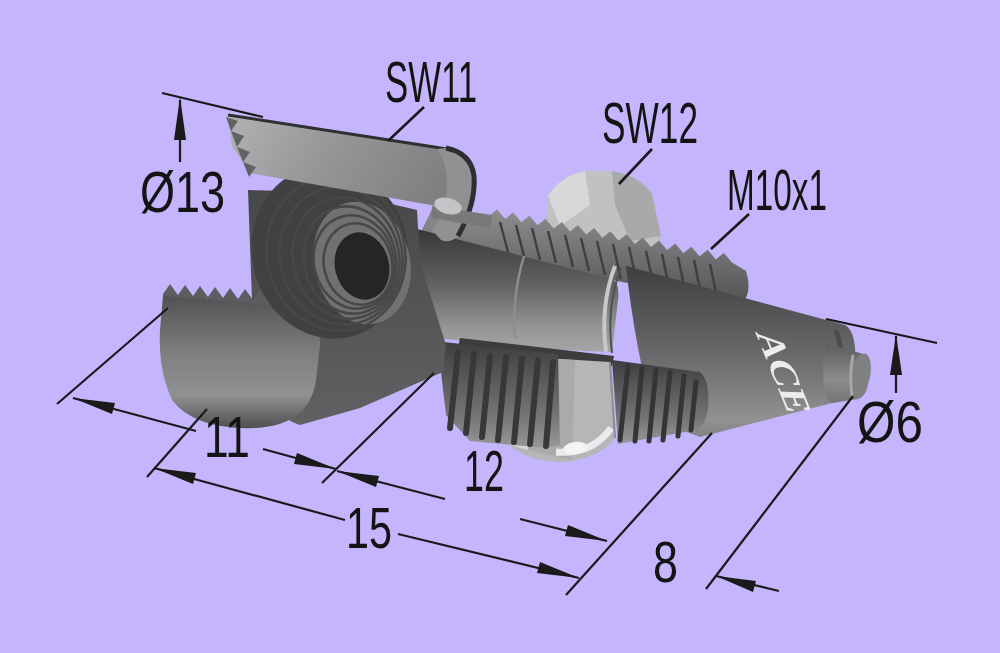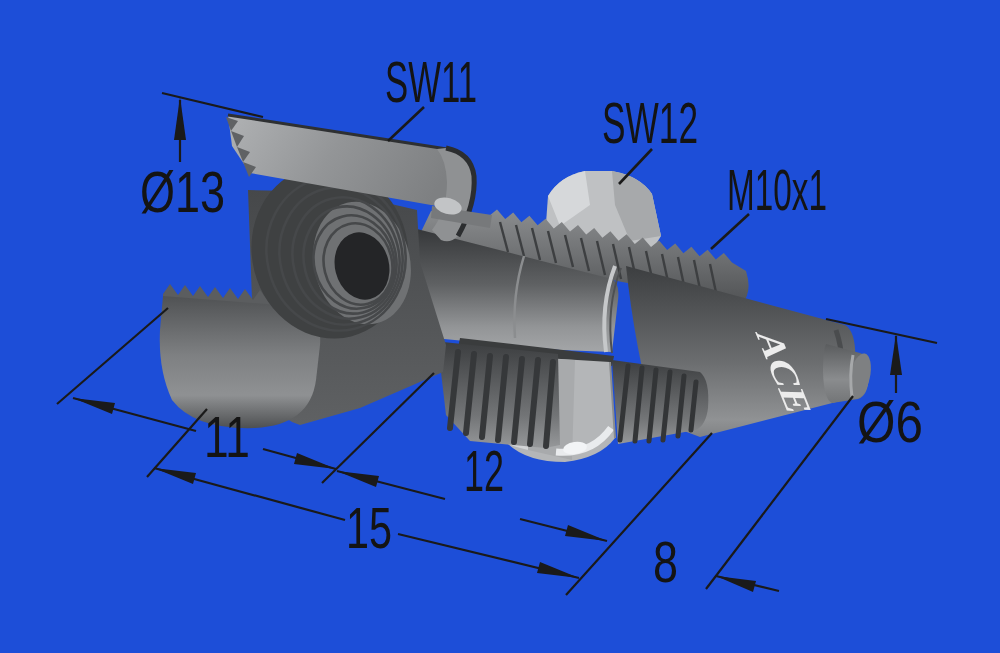--- a/index.html
+++ b/index.html
@@ -1,16 +1,16 @@
 <!DOCTYPE html>
 <html><head>
 <meta charset="utf-8">
 <style>
   html,body{margin:0;padding:0;background:#ffffff;}
-  .stage{position:relative;width:1000px;height:653px;background:#1d4ed8;overflow:hidden;
+  .stage{position:relative;width:1000px;height:653px;background:#c4b5fd;overflow:hidden;
          font-family:"Liberation Sans", sans-serif;}
   svg{position:absolute;left:0;top:0;}
   text{font-family:"Liberation Sans", sans-serif;fill:#141414;}
   .dimtxt{font-size:58px;font-weight:400;}
   .brandtxt{font-family:"Liberation Serif", serif;font-style:italic;font-weight:bold;
             font-size:34px;fill:#ececec;}
   .ln{stroke:#1a1a1a;stroke-width:2.2;fill:none;}
   .ldr{stroke:#1a1a1a;stroke-width:2.6;fill:none;}
   .arrow{fill:#1a1a1a;stroke:none;}
 </style>

